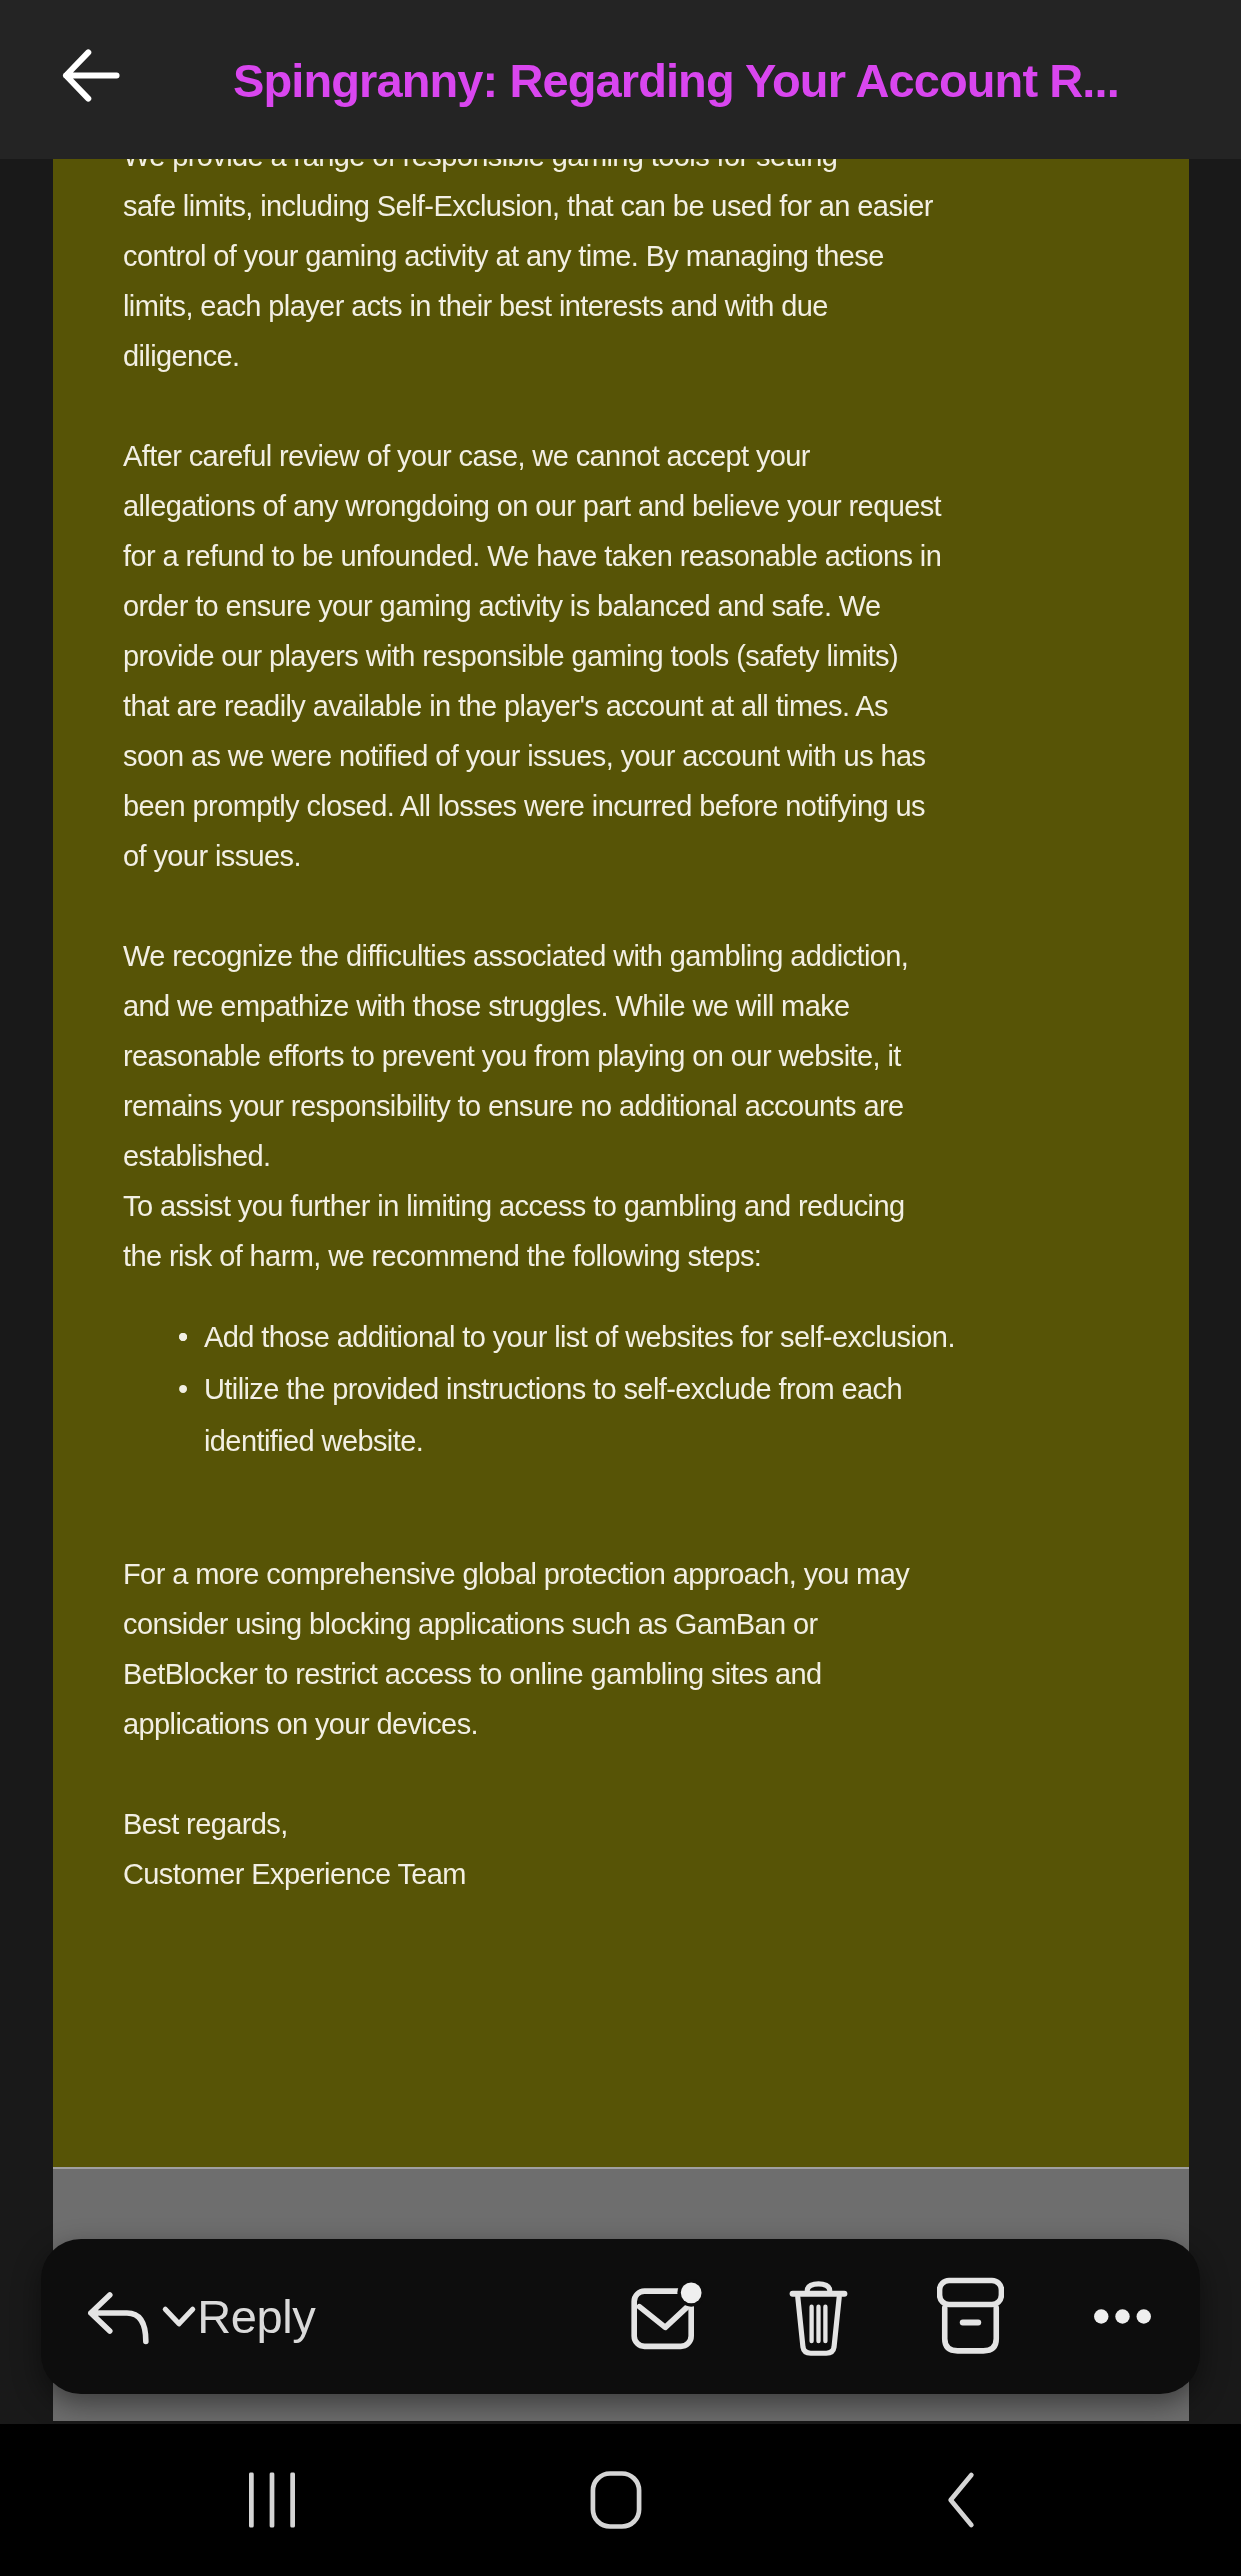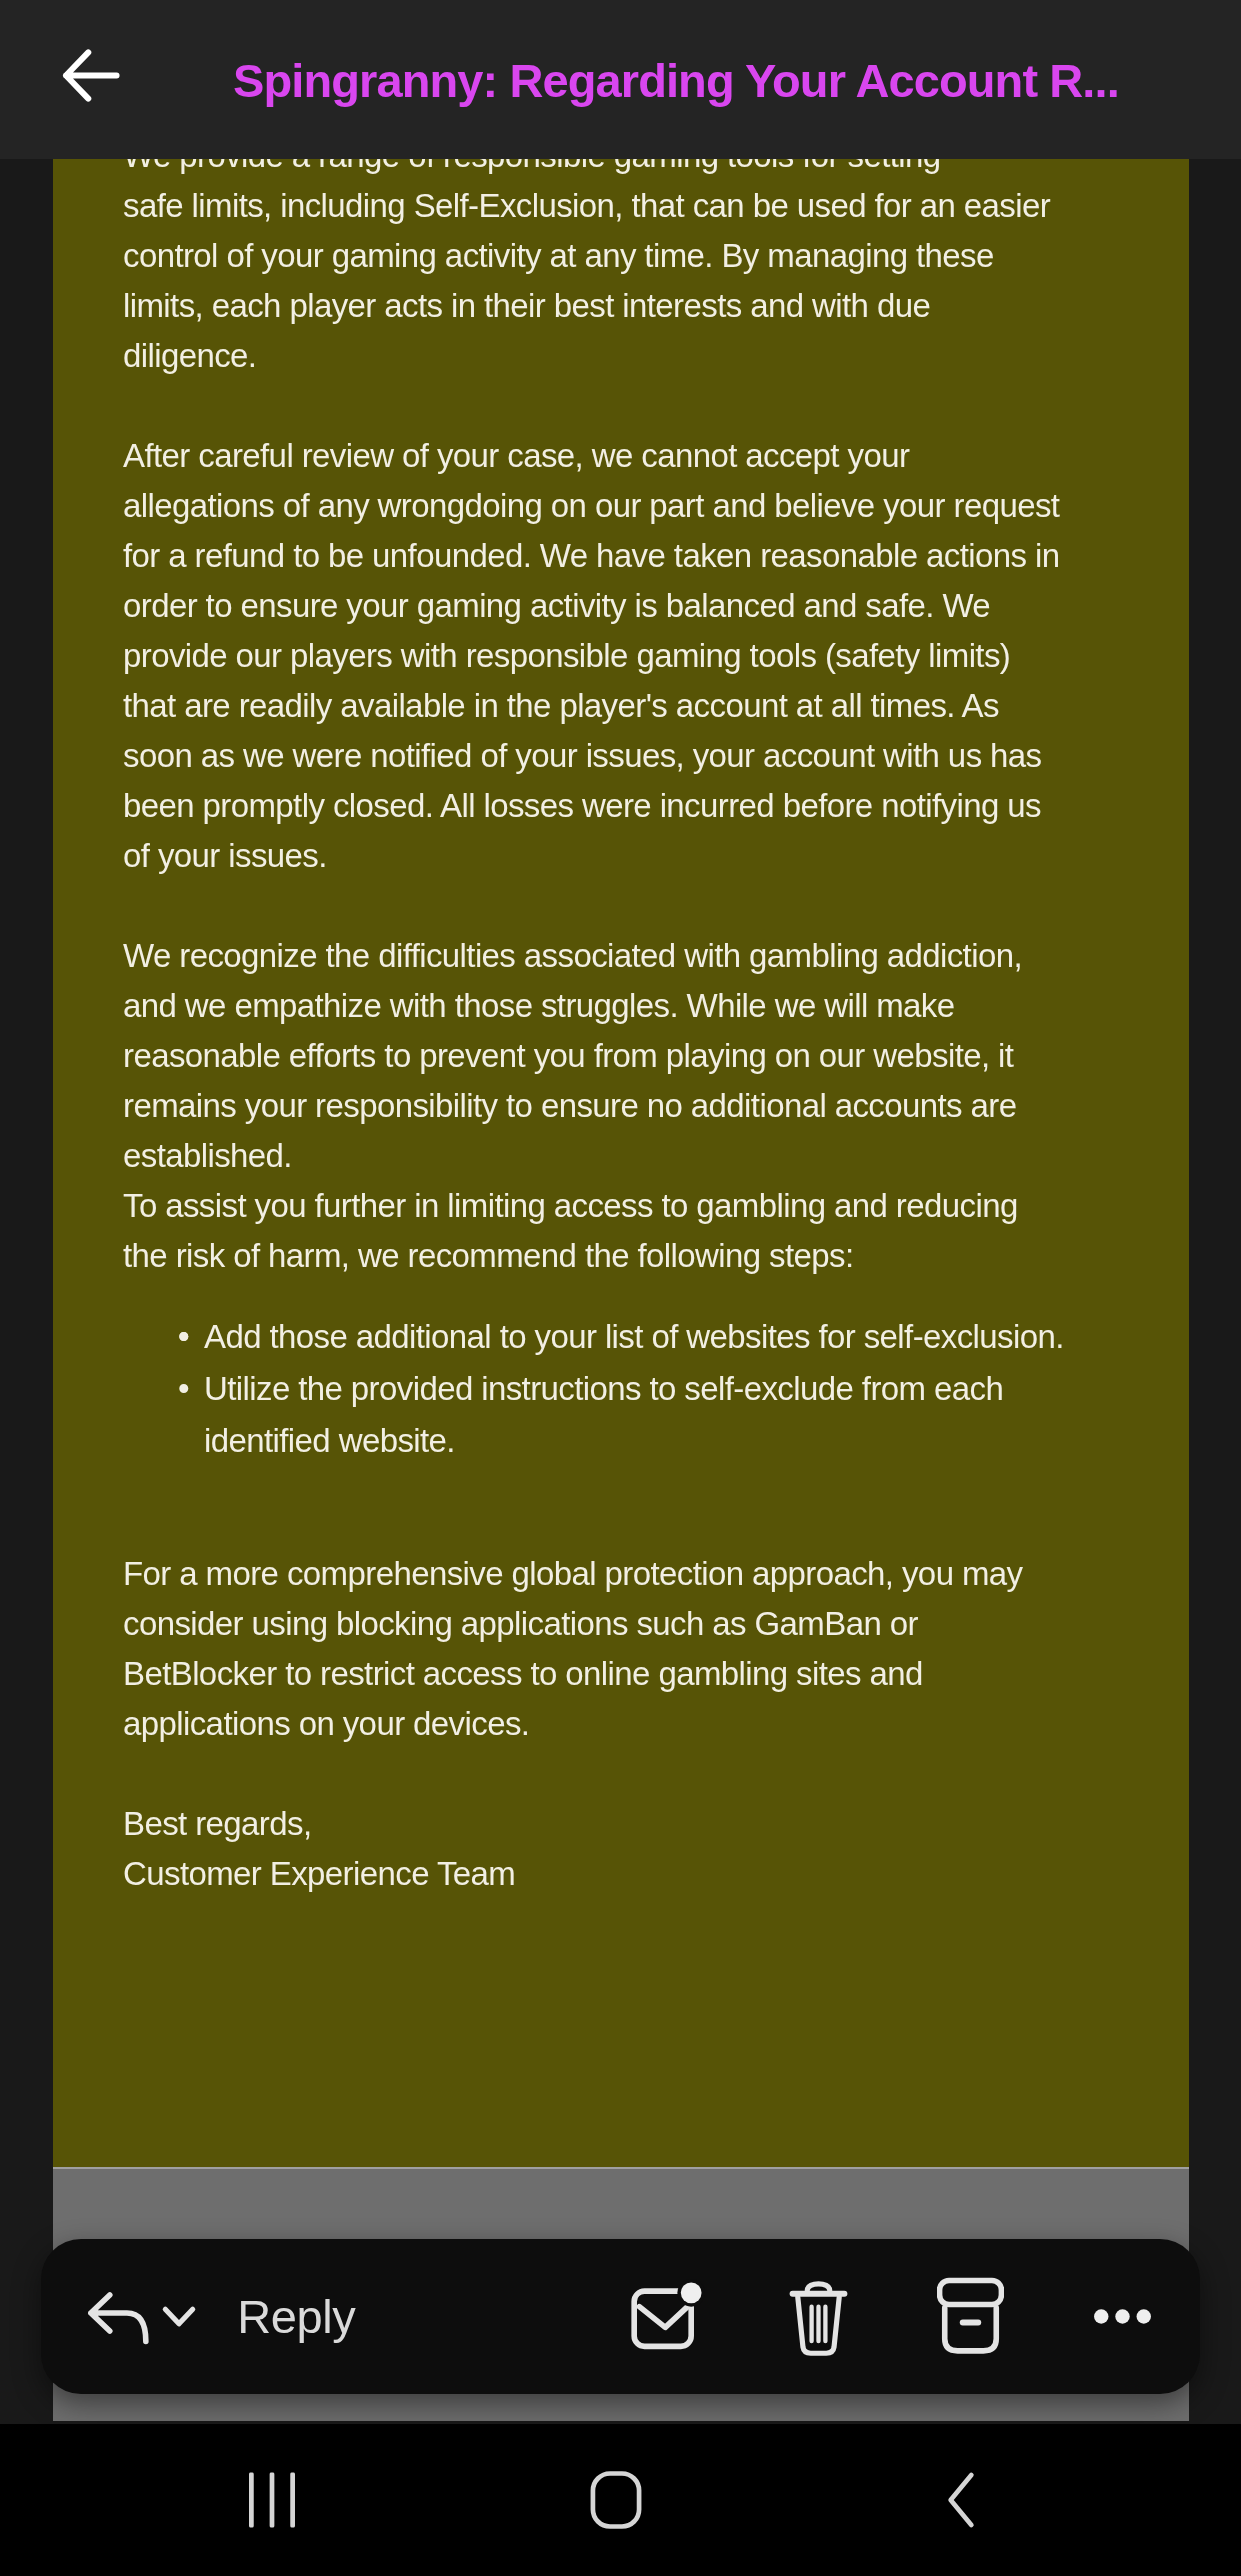--- a/index.html
+++ b/index.html
@@ -18,42 +18,42 @@
     display:flex;align-items:center;justify-content:center;background:none;border:none;cursor:pointer;
   }
   .app-title{
     position:absolute;left:233px;top:50%;transform:translateY(-50%);
     color:#d946ef;font-size:47px;font-weight:700;letter-spacing:-0.9px;white-space:nowrap;
   }
   
   .doc{position:absolute;left:53px;top:159px;width:1136px;}
   .email-body{
     height:2008px;background:#575406;padding:0 67px 0 70px;overflow:hidden;
-    color:#f2efe3;font-size:33px;line-height:50px;letter-spacing:-0.6px;
+    color:#f2efe3;font-size:29px;line-height:50px;letter-spacing:-0.6px;
   }
   .para{white-space:pre;margin:0;}
   .p-clip{margin-top:-28px;}
   .p-gap{margin-top:50px;}
   .p-nogap{margin-top:0;}
   .bullets{list-style:none;margin:30px 0 0 0;padding:0;}
   .bullets li{position:relative;padding-left:81px;white-space:pre;line-height:52px;}
   .bullets .marker{position:absolute;left:55px;top:0;}
   .p-afterlist{margin-top:82px;}
   .gray-tail{height:254px;background:#6e6e6e;border-top:2.6px solid #a0a0a0;}
   
   .pill{
     position:absolute;left:41px;top:2239px;width:1159px;height:155px;
     background:#0d0d0d;border-radius:40px;z-index:6;
     display:flex;align-items:center;padding:0 43px;
     box-shadow:0 10.3px 29px rgba(0,0,0,0.45);
   }
   .icon-btn{background:none;border:none;padding:0;cursor:pointer;display:flex;align-items:center;justify-content:center;}
   .reply-group{display:flex;align-items:center;}
   .chev-btn{margin-left:10.3px;}
-  .reply-label{margin-left:40px;color:#dadada;font-size:47px;letter-spacing:-0.4px;}
+  .reply-label{color:#dadada;font-size:47px;letter-spacing:-0.4px;}
   .right-group{margin-left:auto;display:flex;align-items:center;gap:83px;}
   .right-group .icon-btn{width:69px;}
   
   .navbar{position:absolute;left:0;bottom:0;width:1241px;height:152px;background:#000;z-index:5;}
   .nav-btn{position:absolute;top:50%;transform:translate(-50%,-50%);background:none;border:none;padding:12px;cursor:pointer;}
   .nav-recents{left:272px;}
   .nav-home{left:616px;}
   .nav-back{left:961px;}
   svg{display:block;}
 </style>

